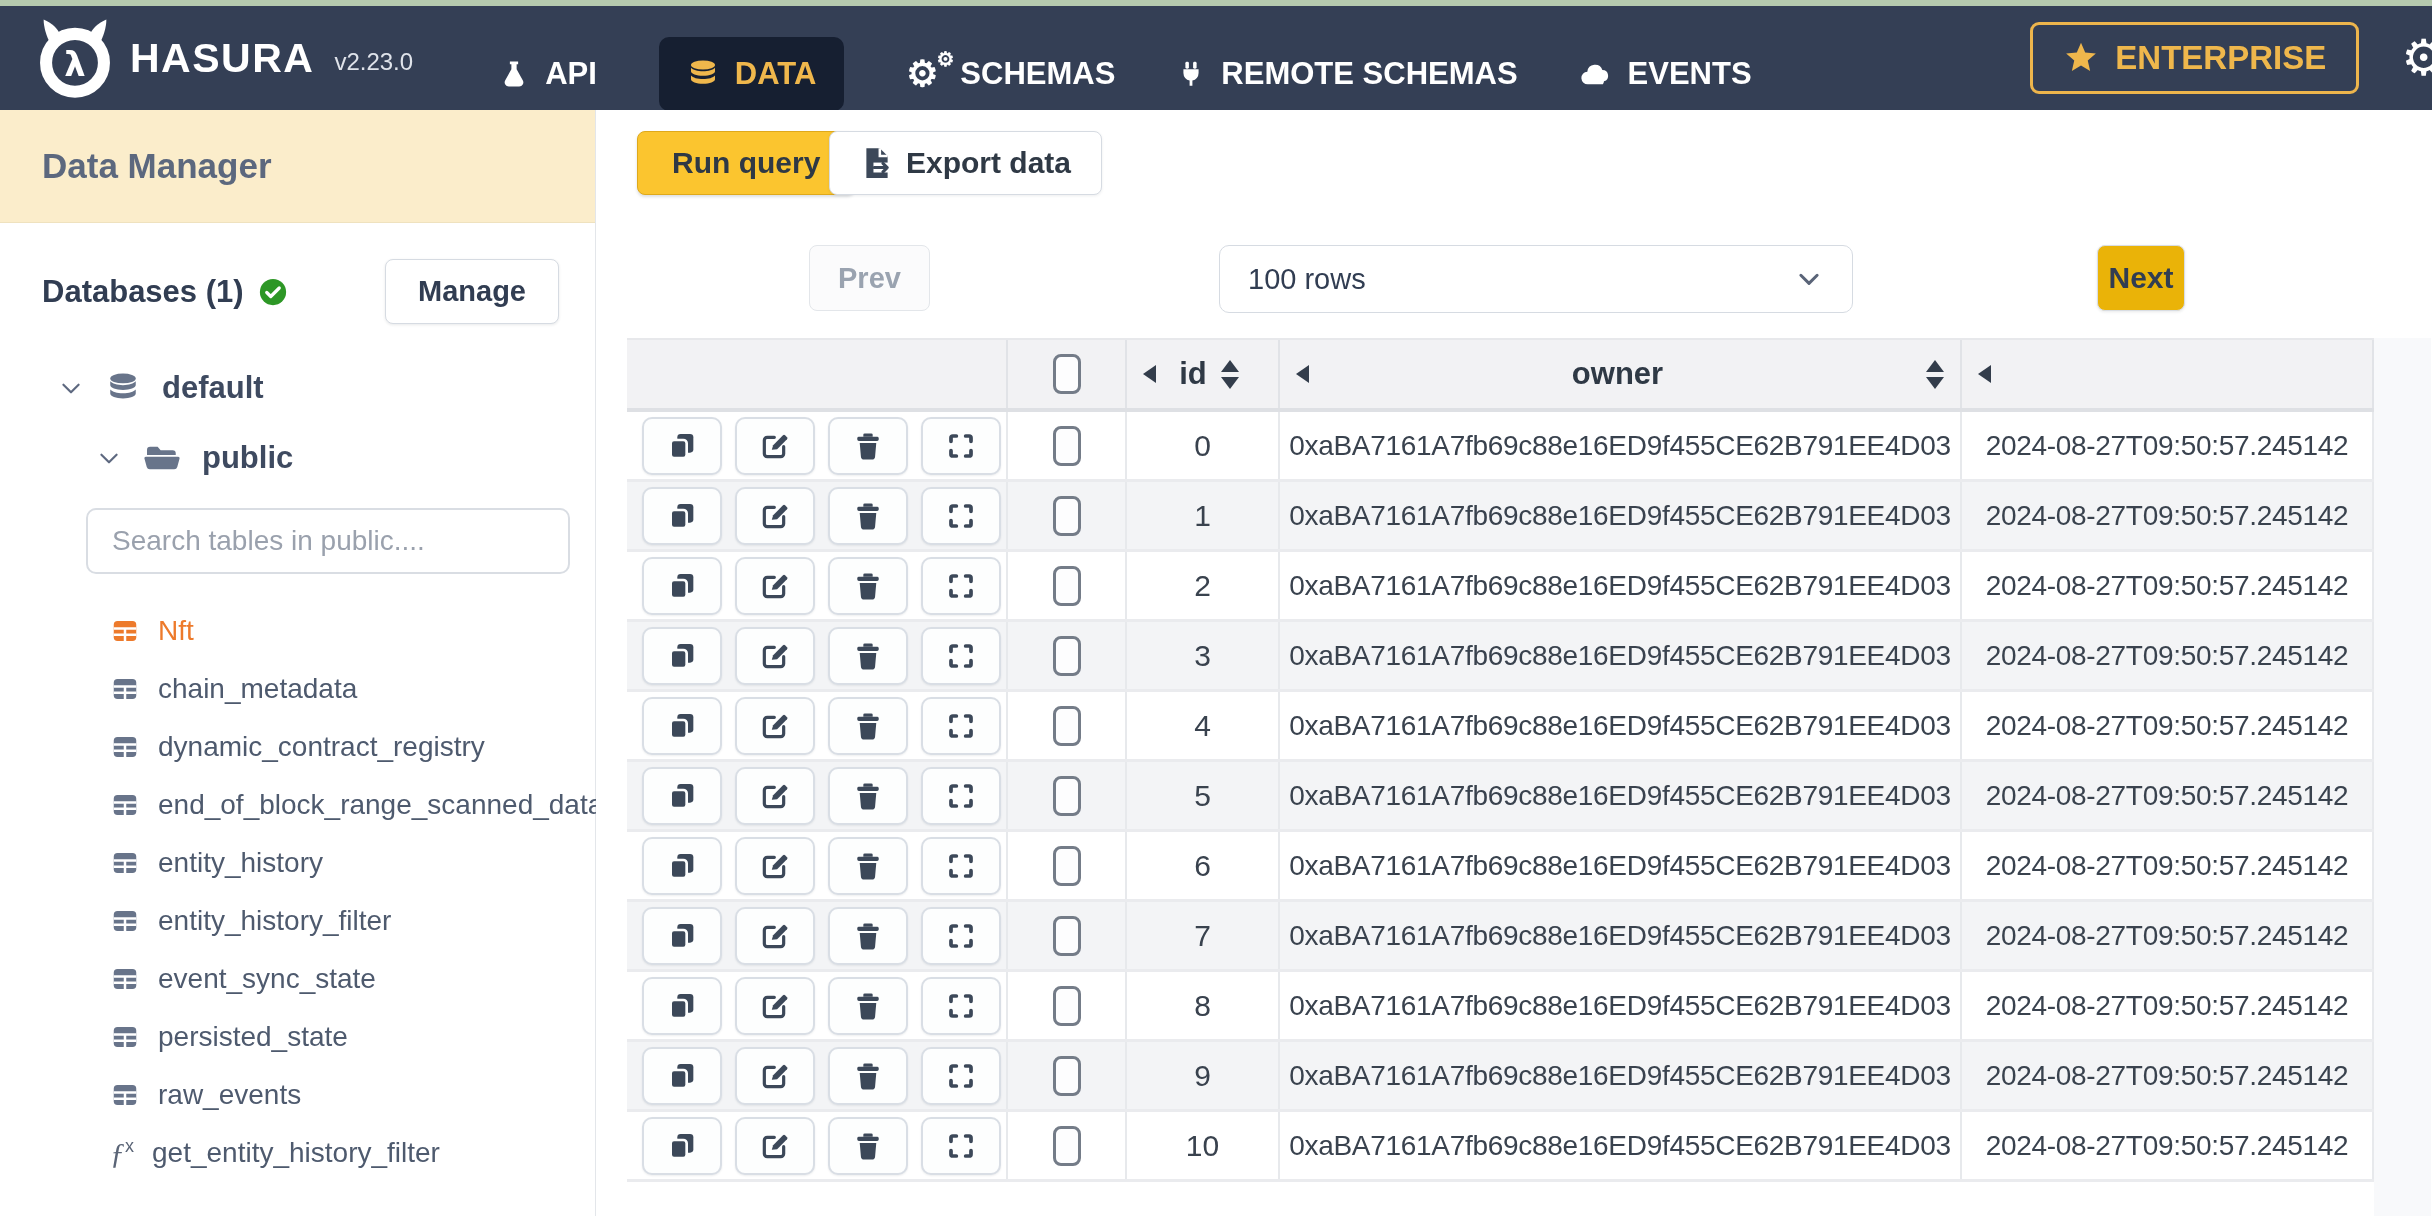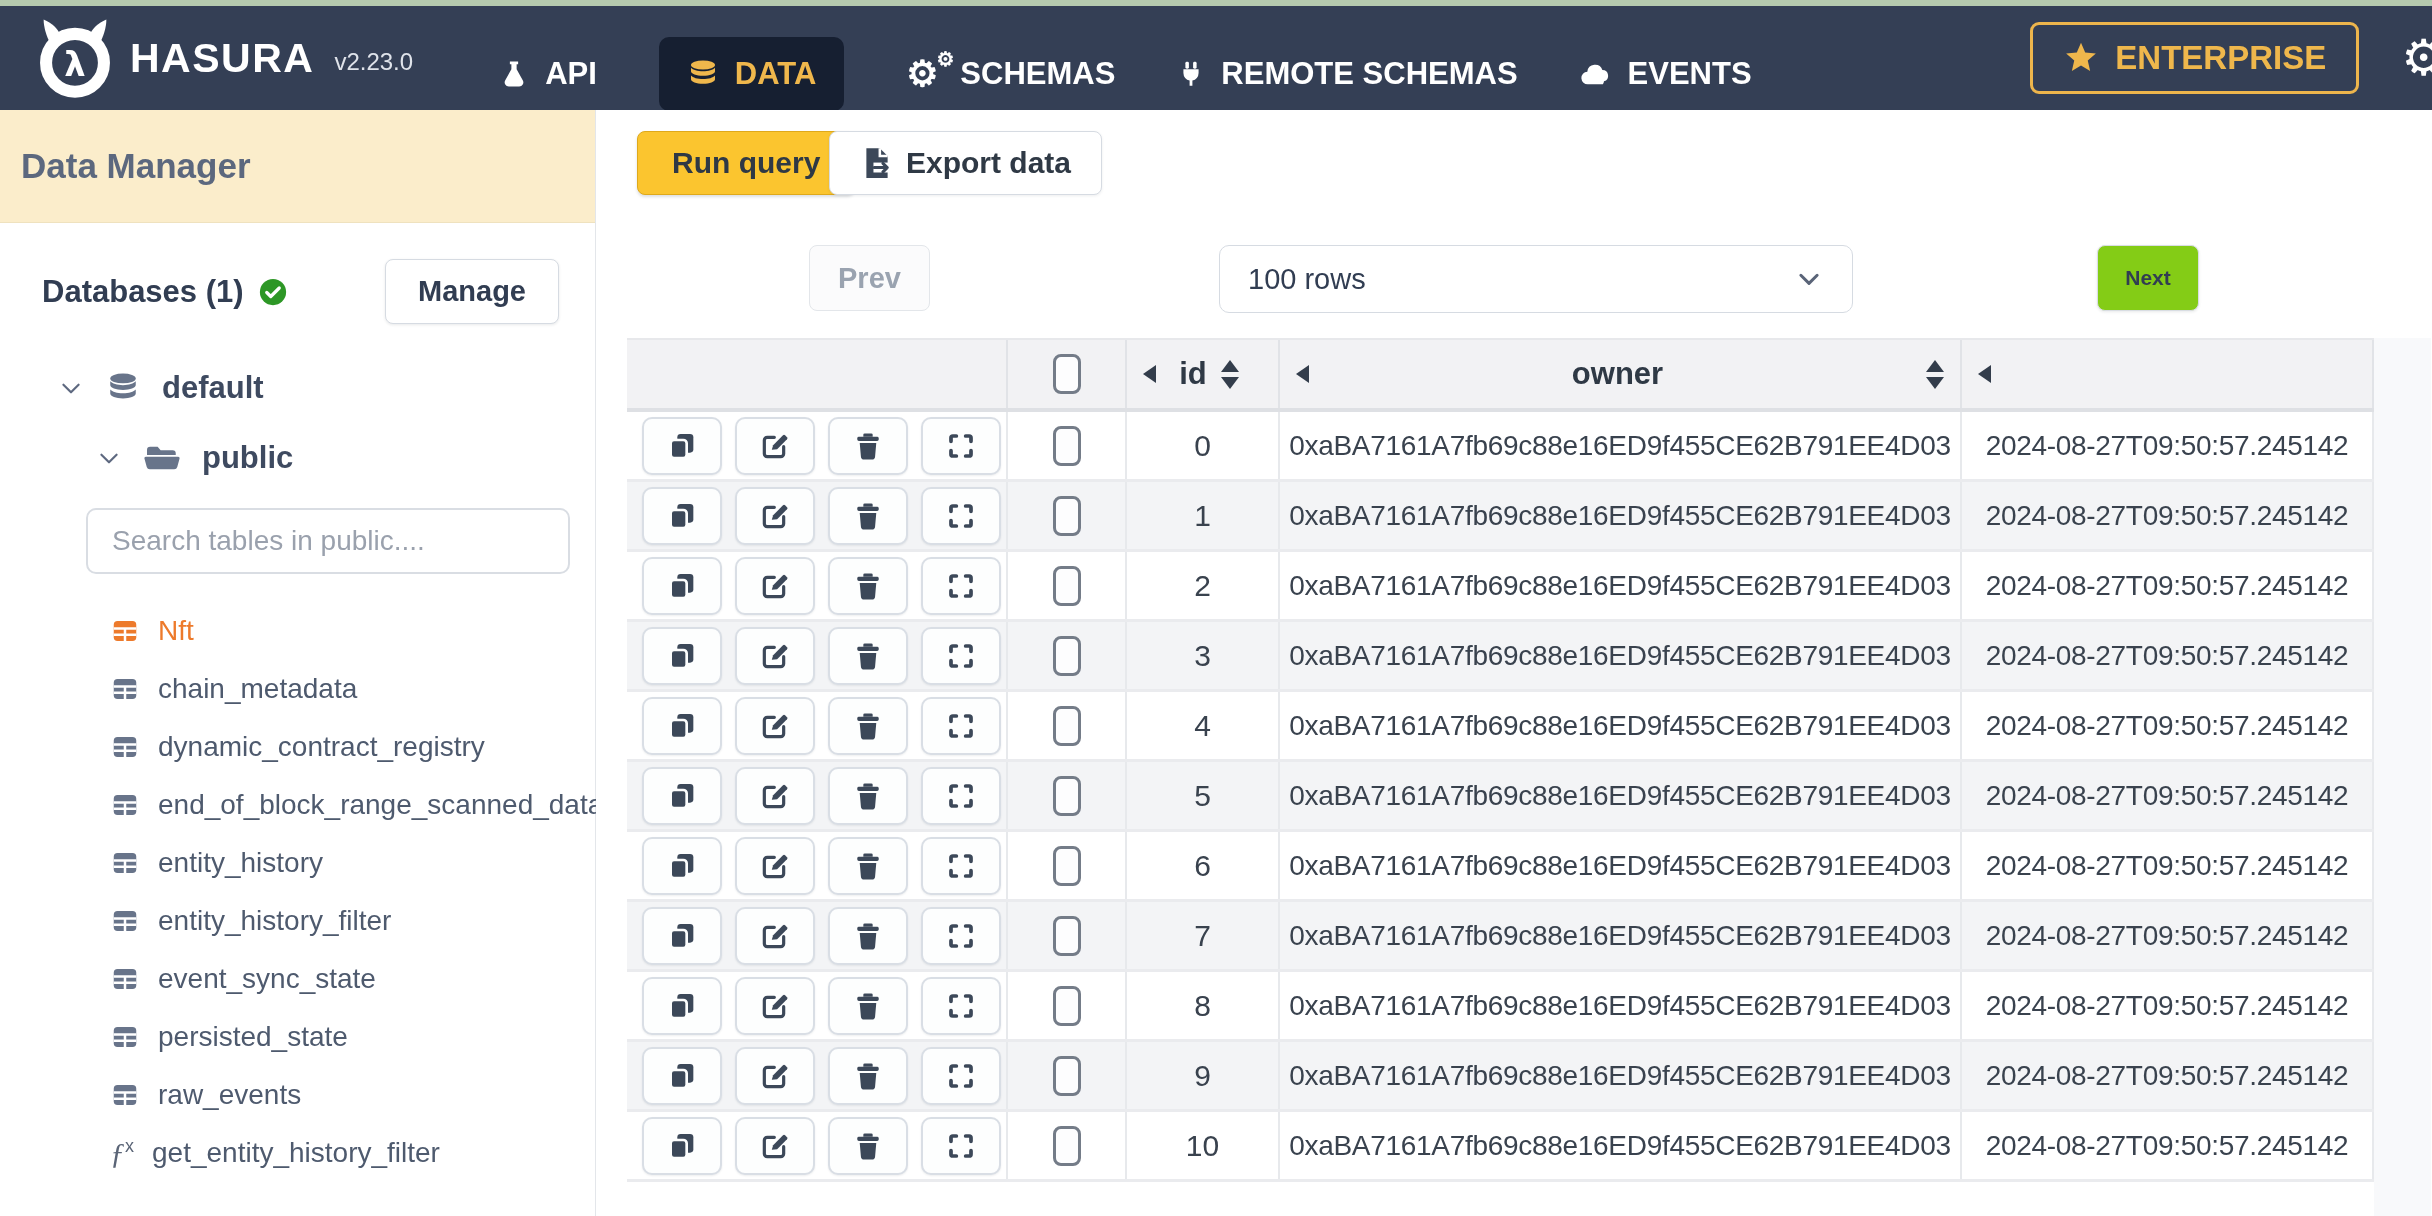--- a/index.html
+++ b/index.html
@@ -28,21 +28,21 @@
                     cursor:pointer; }
   .settings-gear { font-size:50px; color:#fff; margin-left:42px; margin-right:-14px; flex:none; }
 
   
   .body-row { display:flex; height:1106px; }
   .sidebar { width:596px; flex:none; background:#fff; border-right:1px solid #E3E6EA; }
   .main { position:relative; flex:1; background:#fff; }
 
   
   .sidebar-header { height:113px; background:#FBEDCB; border-bottom:1px solid #EFE2BF;
-                    display:flex; align-items:center; padding-left:21px;
+                    display:flex; align-items:center; padding-left:42px;
                     font-size:35px; font-weight:bold; color:#5C687E; }
   .db-row { display:flex; align-items:center; margin:36px 36px 0 42px; }
   .db-label { font-size:31px; font-weight:bold; color:#313D52; }
   .check-icon { margin-left:14px; display:flex; }
   .manage-btn { margin-left:auto; background:#fff; border:1px solid #D6DBE2; border-radius:8px;
                 padding:15px 32px; font-size:29px; font-weight:bold; color:#313D52;
                 box-shadow:0 1px 3px rgba(27,37,53,.10); cursor:pointer;
                 font-family:"Liberation Sans", sans-serif; }
   .tree-row { display:flex; align-items:center; gap:22px; font-size:31px; font-weight:bold;
               color:#3E4A60; cursor:pointer; }
@@ -76,23 +76,23 @@
                 font-family:"Liberation Sans", sans-serif; }
   .prev-btn { position:absolute; left:213px; top:135px; height:66px; padding:0 28px;
               background:#FBFBFC; border:1px solid #E3E6EA; border-radius:8px;
               font-size:29px; font-weight:bold; color:#9AA3B0; cursor:pointer;
               font-family:"Liberation Sans", sans-serif; }
   .rows-select { position:absolute; left:623px; top:135px; width:634px; height:68px;
                  background:#fff; border:1px solid #D6DBE2; border-radius:10px;
                  display:flex; align-items:center; padding:0 28px; font-size:29px;
                  color:#313D52; cursor:pointer; }
   .rows-select .sel-chevron { margin-left:auto; display:flex; }
-  .next-btn { position:absolute; left:1501px; top:135px; width:102px; height:66px;
-              background:#84cc16; border:1px solid #D9DDE3; border-radius:8px;
-              font-size:21px; font-weight:bold; color:#313D52; cursor:pointer;
+  .next-btn { position:absolute; left:1501px; top:135px; width:88px; height:66px;
+              background:#eab308; border:1px solid #D9DDE3; border-radius:8px;
+              font-size:30px; font-weight:bold; color:#313D52; cursor:pointer;
               box-shadow:0 1px 3px rgba(27,37,53,.10);
               font-family:"Liberation Sans", sans-serif; }
   .right-gutter { position:absolute; left:1778px; top:228px; width:57px; height:878px;
                   background:#F8F9FB; }
 
   
   .dtable { position:absolute; left:31px; top:228px; width:1747px; }
   .dt-header { display:grid; grid-template-columns:381px 119px 153px 682px 412px;
                height:74px; background:#F2F2F4; border-top:2px solid #E7E8EB;
                border-bottom:4px solid #DEE0E4; }

